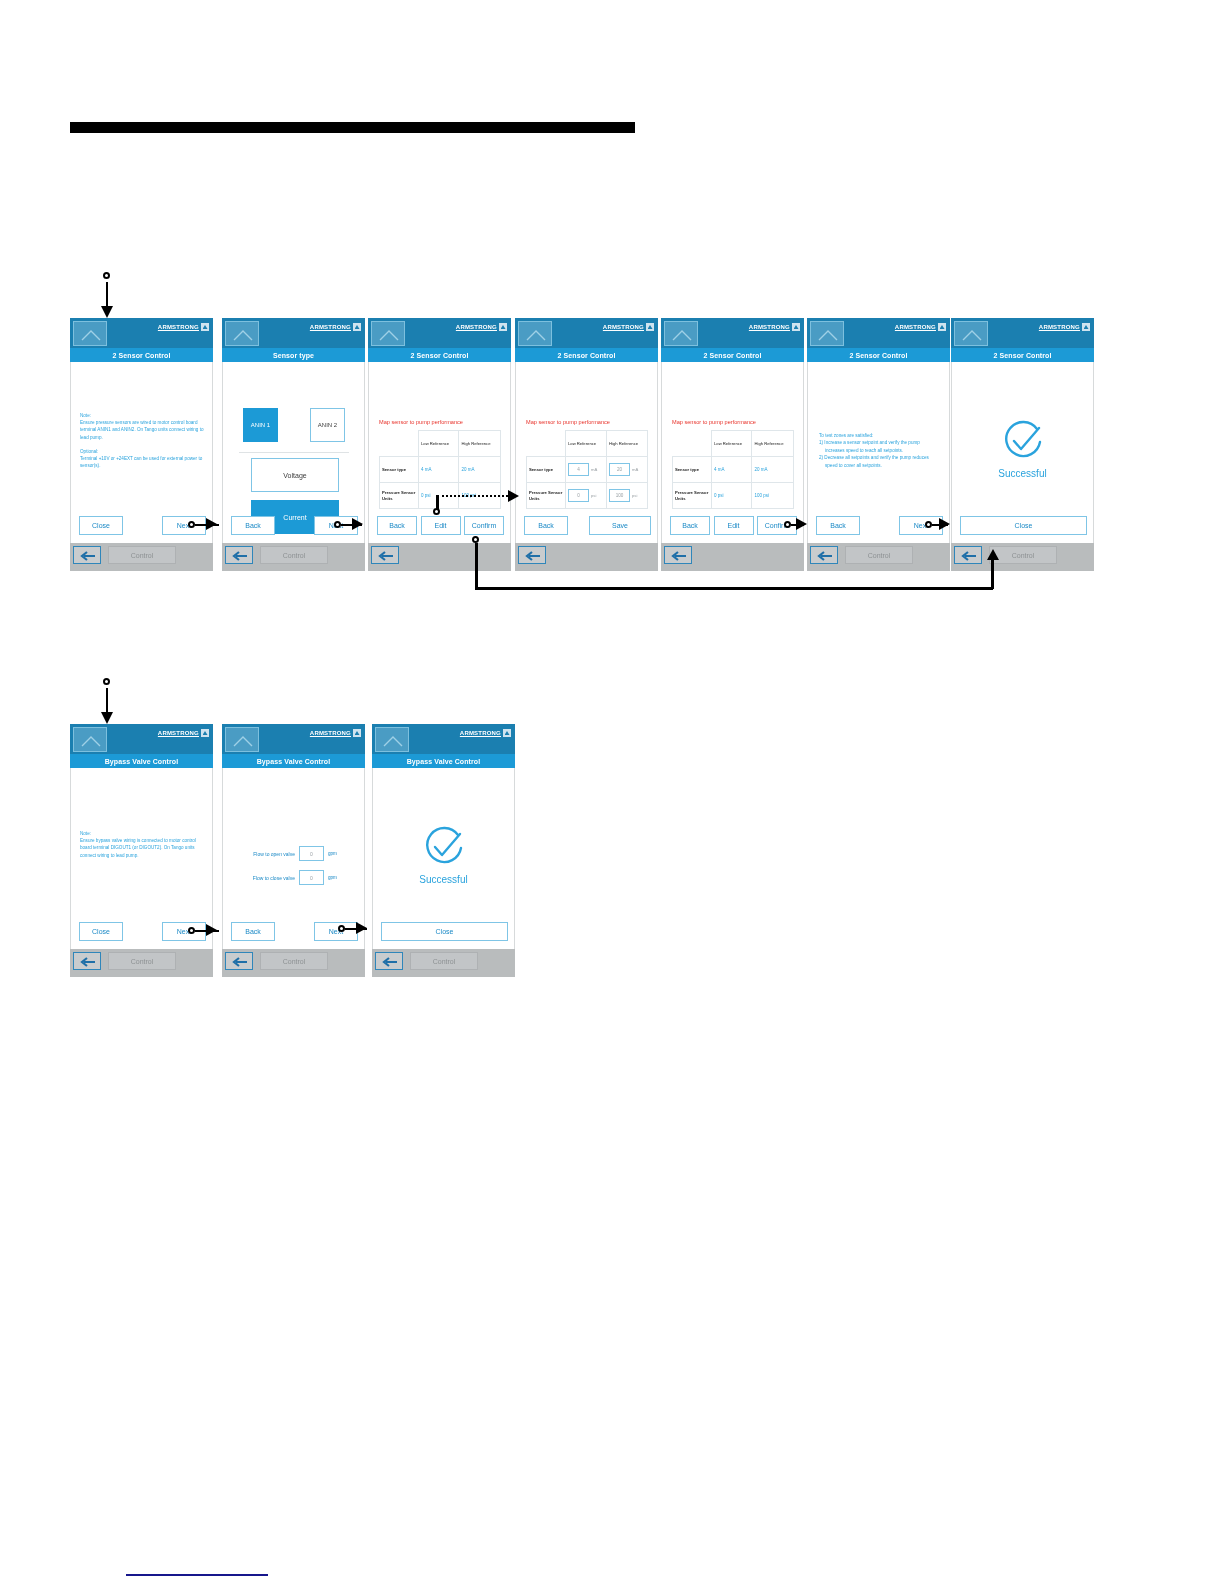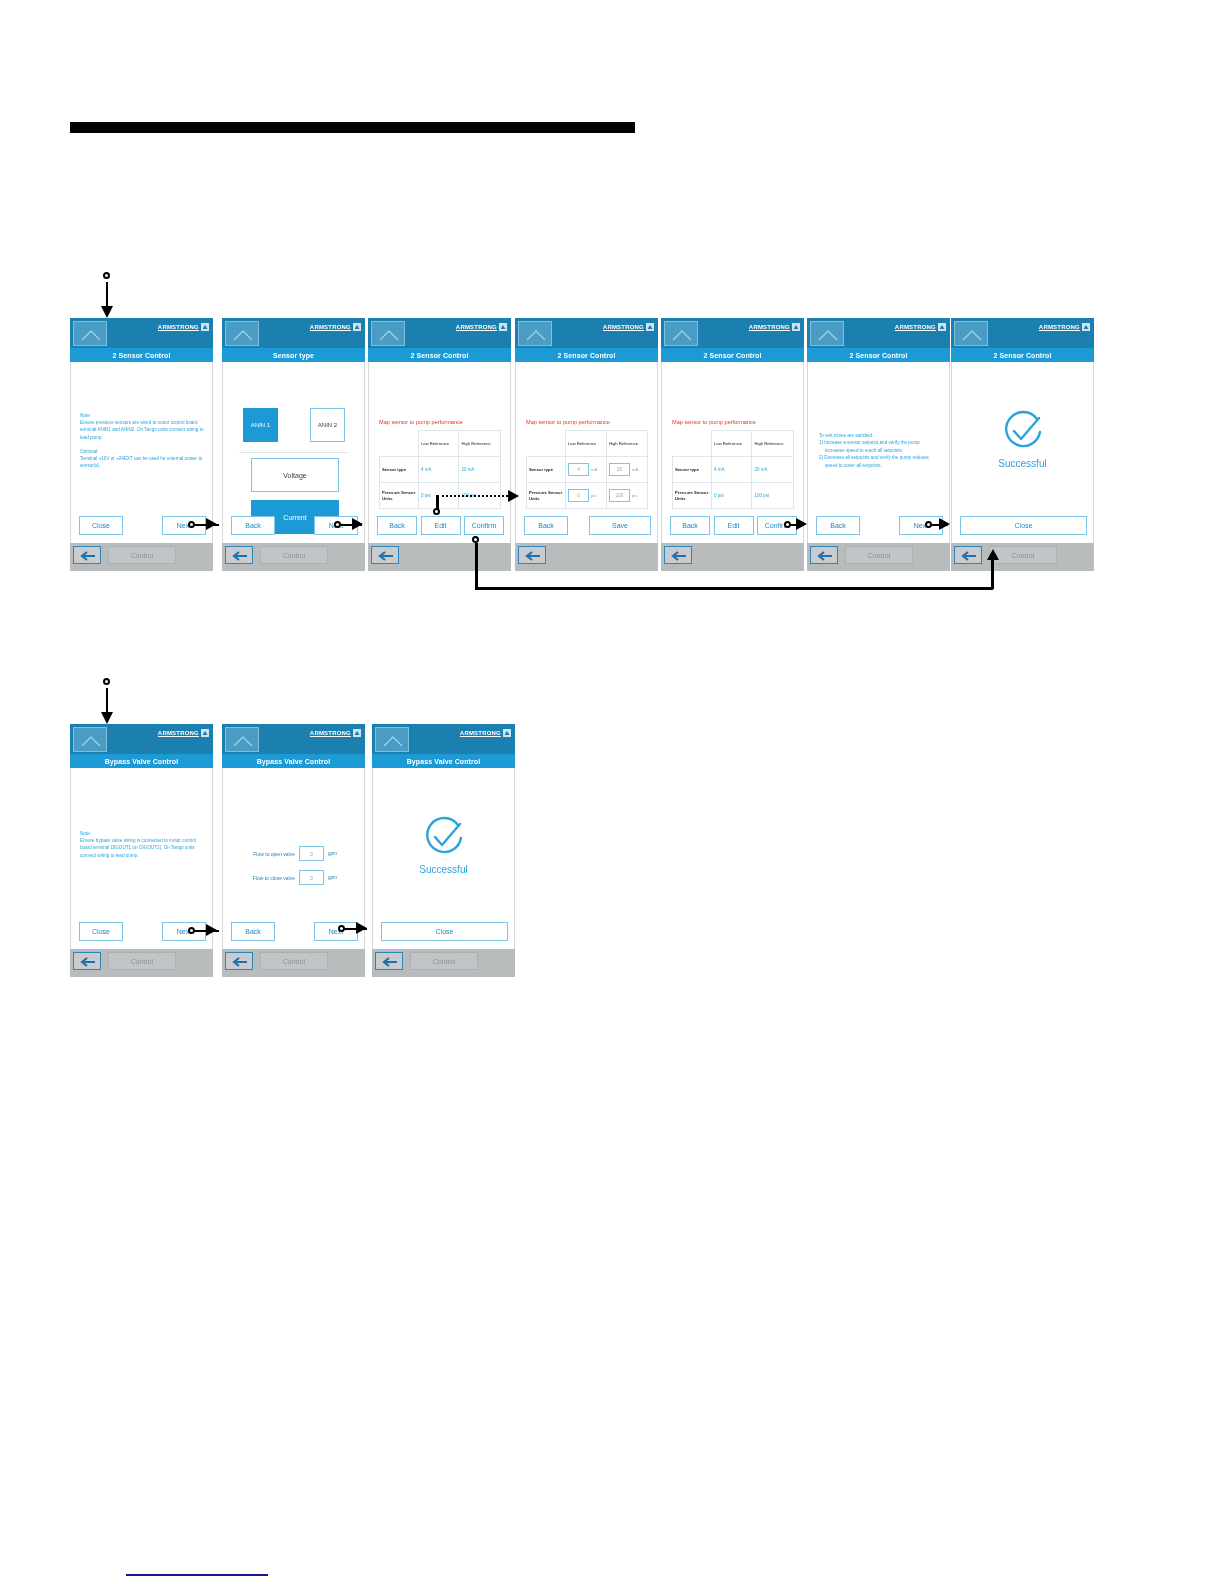--- a/index.html
+++ b/index.html
@@ -220,21 +220,21 @@
   .zone{
     position:absolute;left:11px;top:70px;
     width:120px;
     font-size:4.6px;line-height:7.4px;color:#2aa3dd;
   }
   .zone p{margin:0;}
   .zone .ind{padding-left:6px;text-indent:-6px;}
 
   
   .success{
-    position:absolute;left:0;top:48px;width:100%;
+    position:absolute;left:0;top:58px;width:100%;
     text-align:center;
   }
   .success .lbl{
     margin-top:3px;
     font-size:10px;color:#2aa3dd;
   }
 
   
   .flow-row{
     position:absolute;left:10px;

